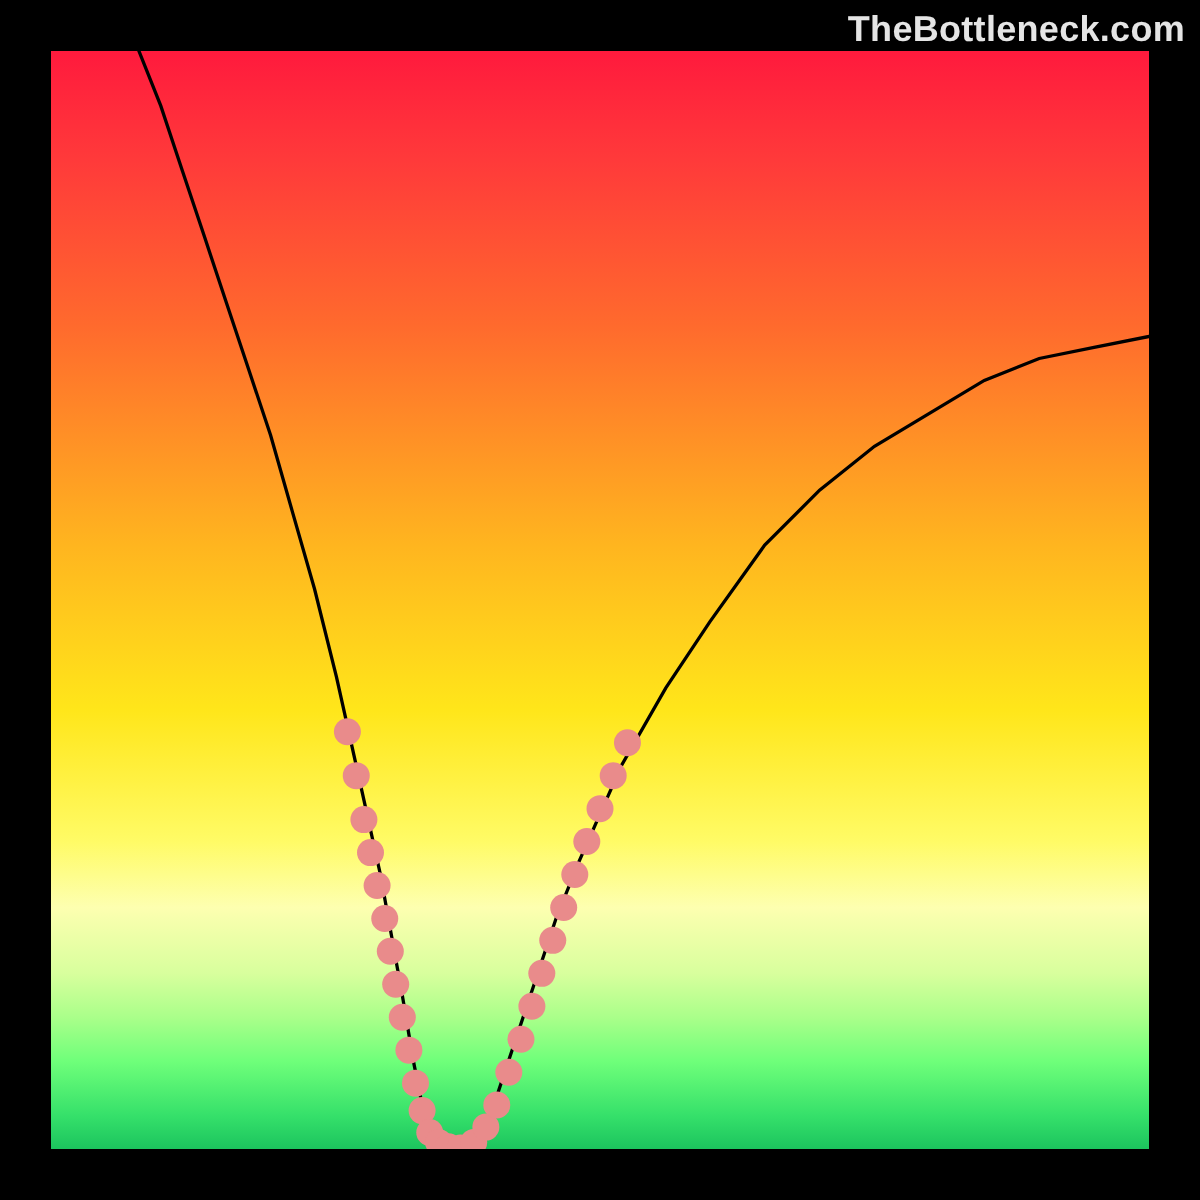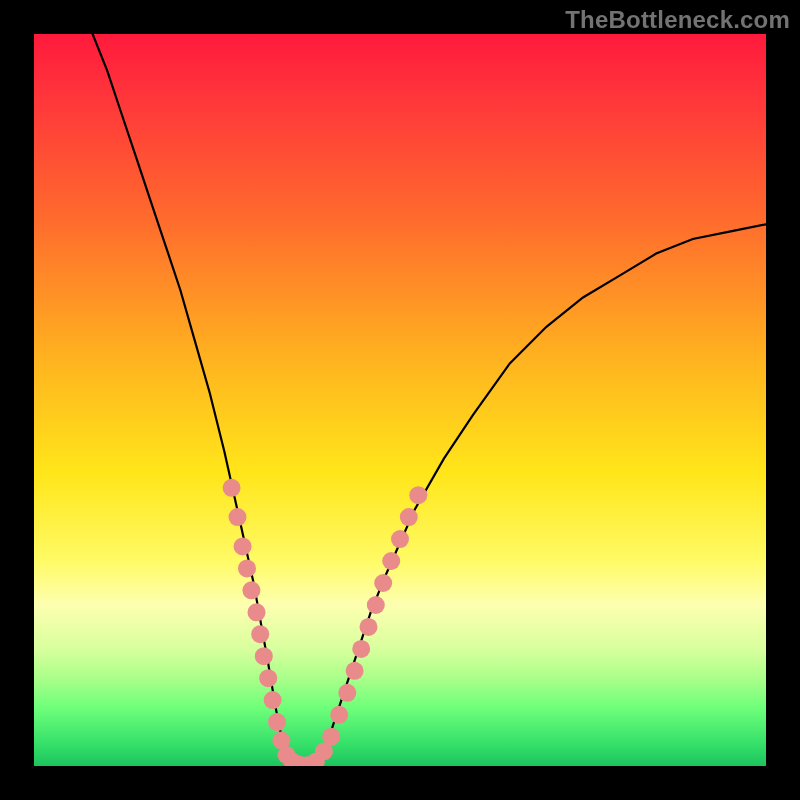--- a/index.html
+++ b/index.html
@@ -39,21 +39,21 @@
       #1cc45e 100%
     );
   }
   .watermark {
     position: absolute;
     top: 6px;
     right: 10px;
     font-family: Arial, Helvetica, sans-serif;
     font-size: 24px;
     font-weight: 600;
-    color: #737373;
+    color: #e5e5e5;
     letter-spacing: 0.2px;
     user-select: none;
   }
   svg.curve {
     position: absolute;
     top: 0;
     left: 0;
     width: 732px;
     height: 732px;
   }

